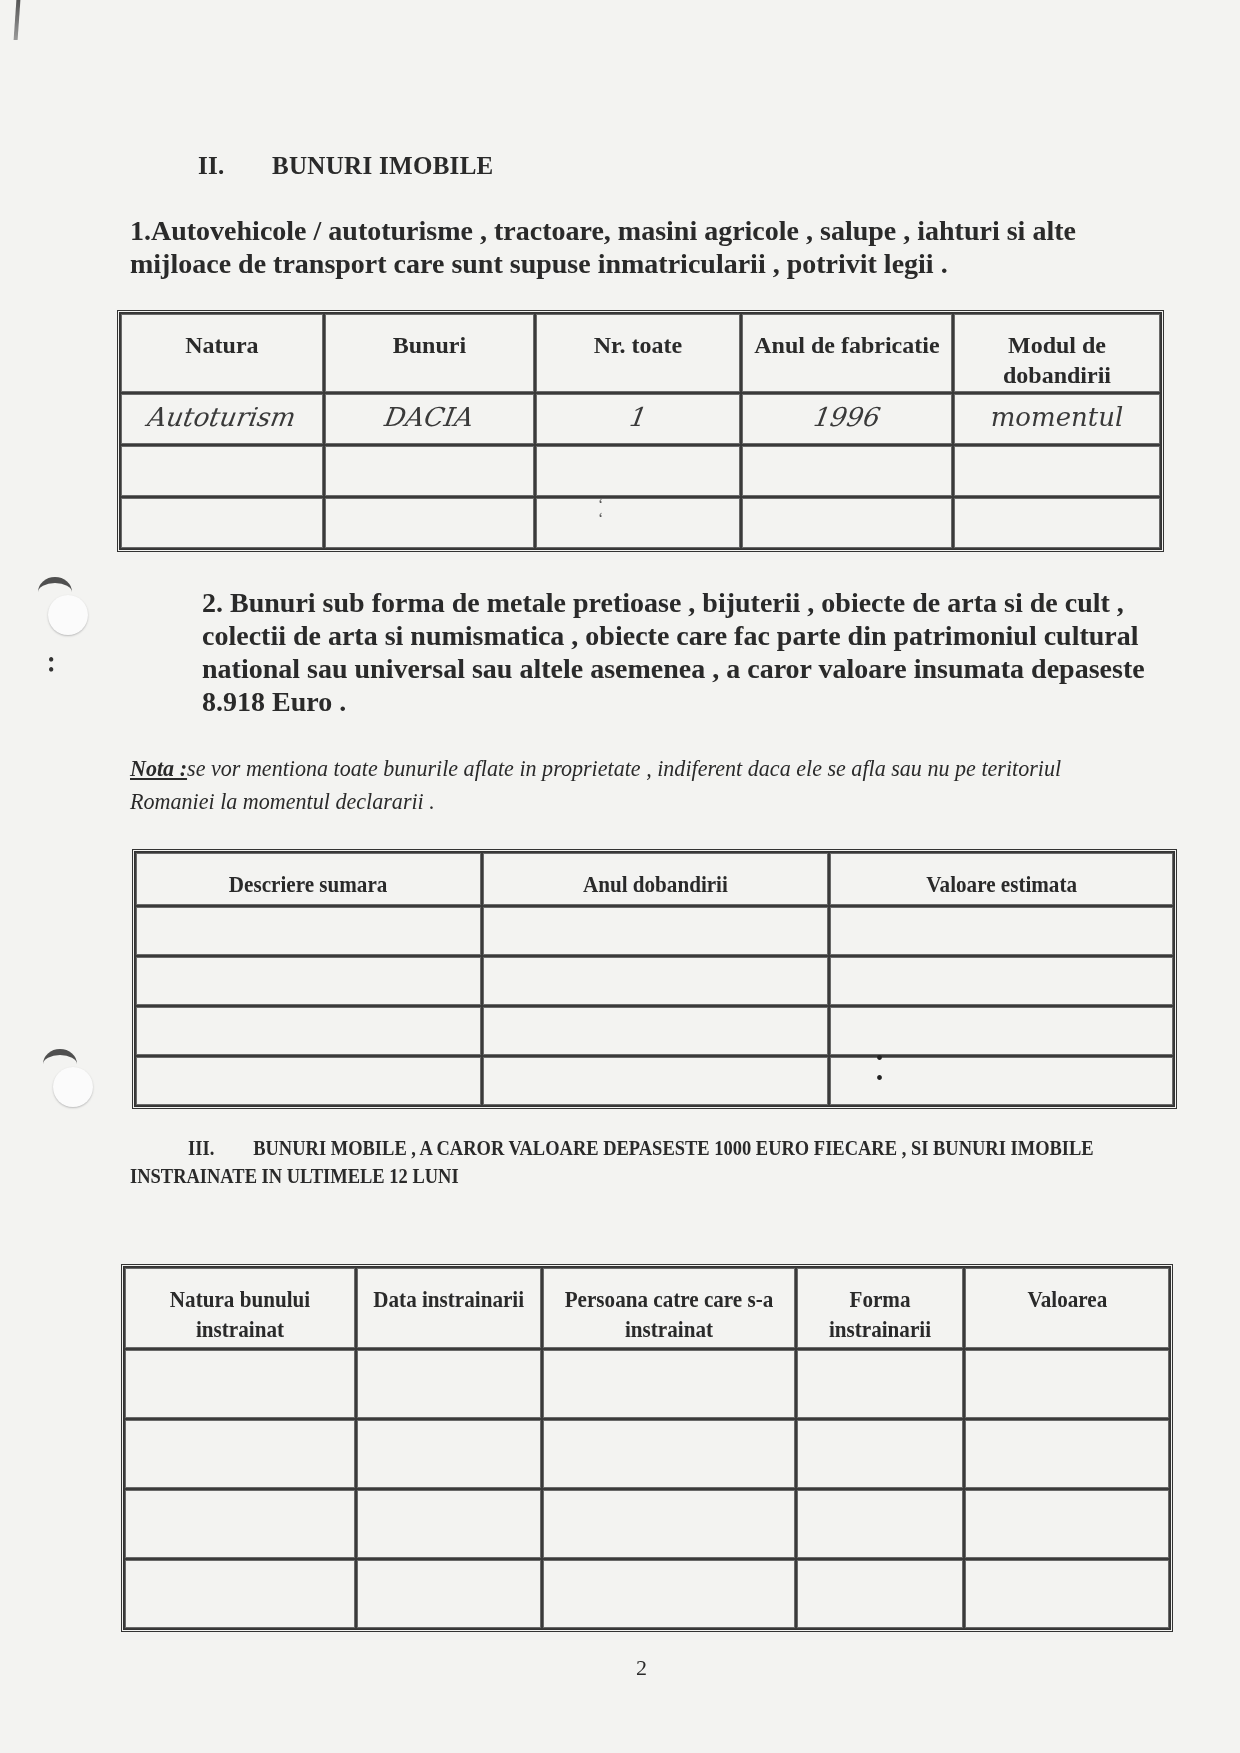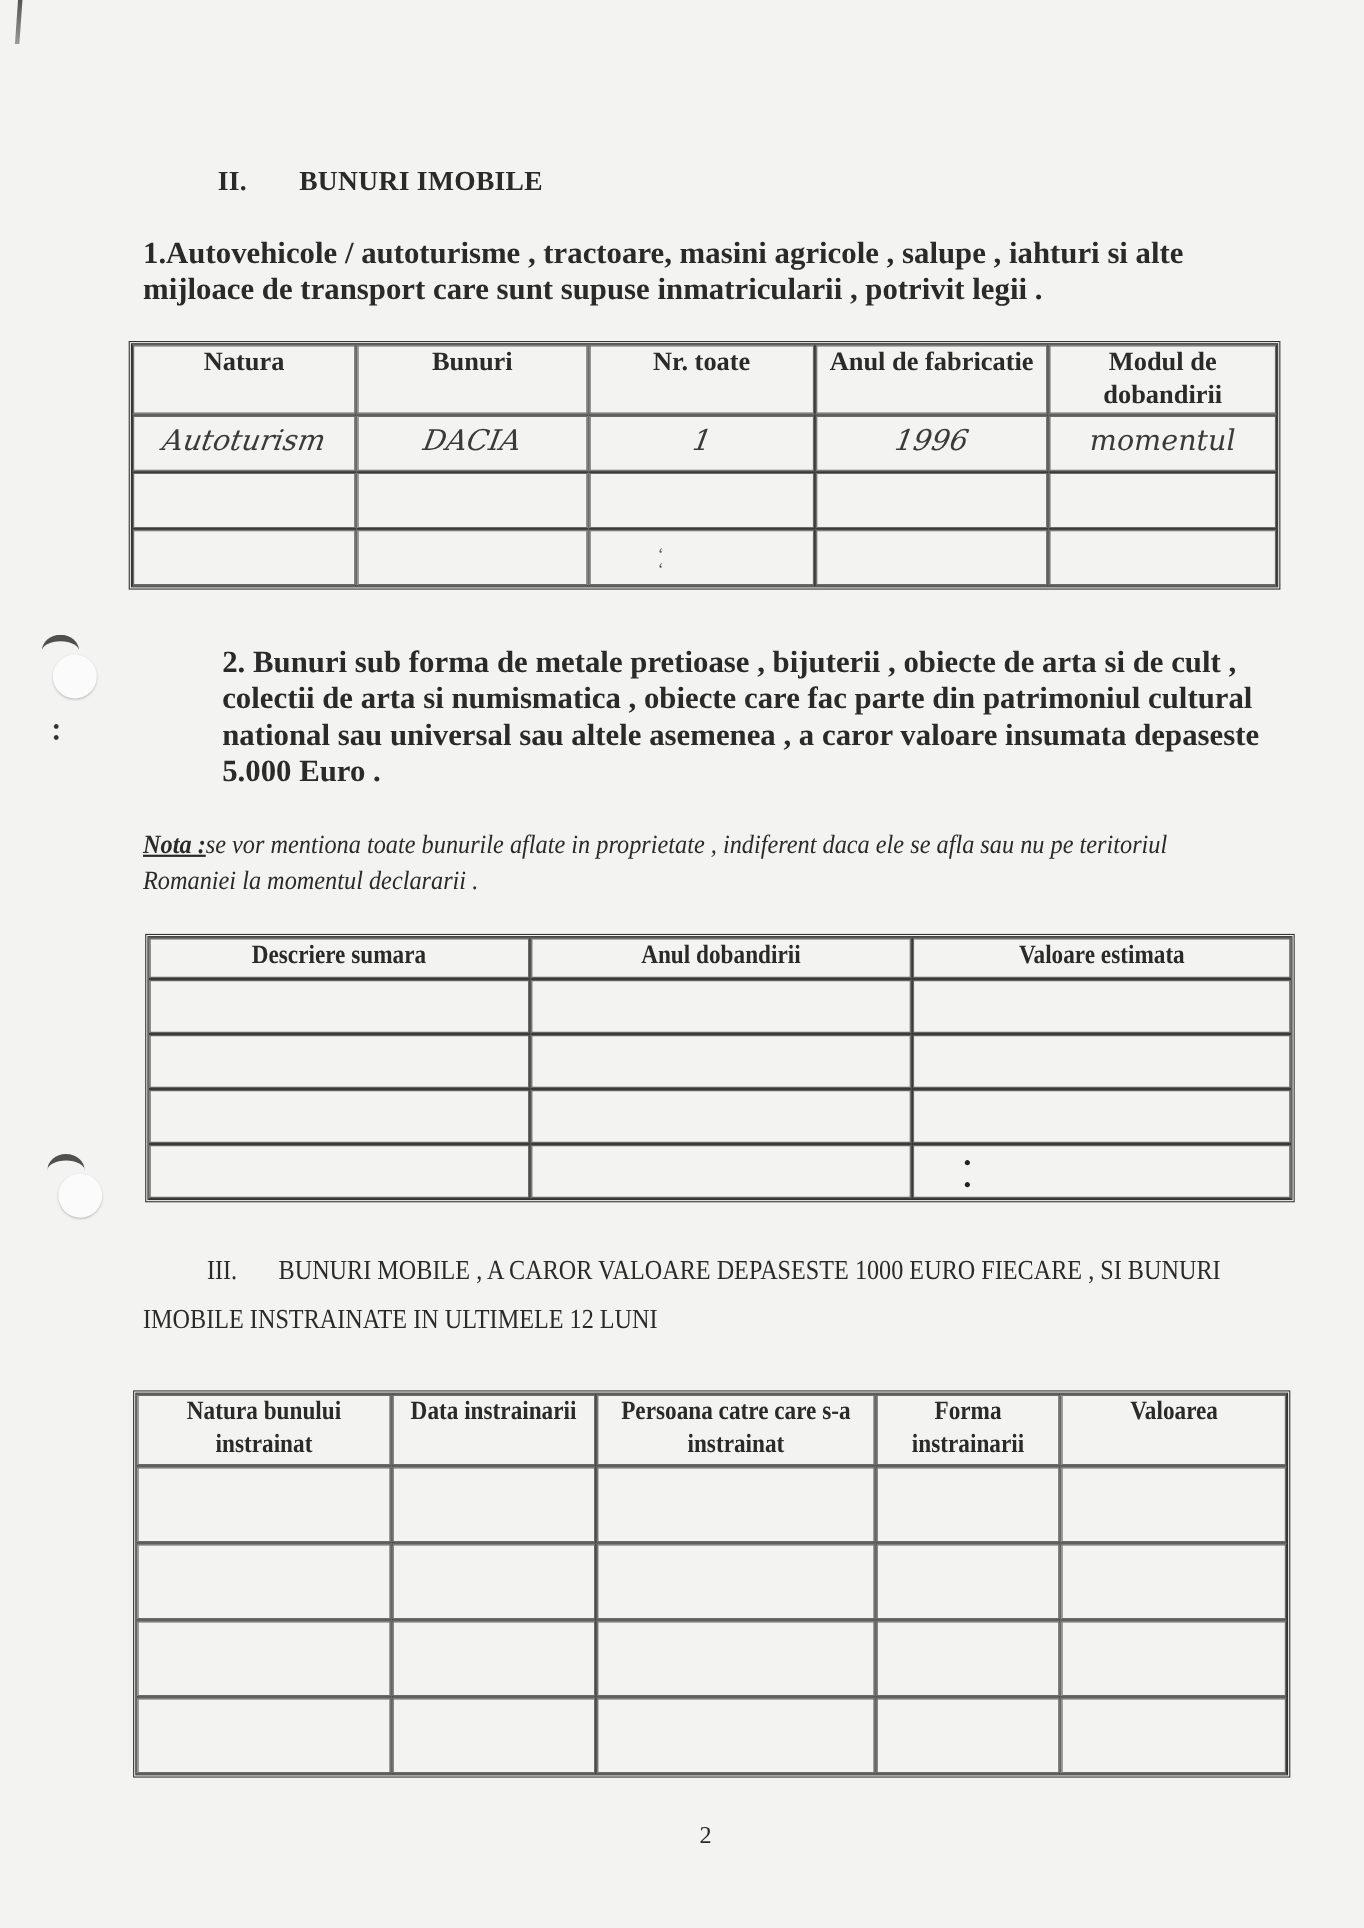--- a/index.html
+++ b/index.html
@@ -36,34 +36,34 @@
     .p1 { left: 130px; top: 214px; width: 1030px; }
     .p2 { left: 202px; top: 586px; width: 960px; }
     .nota {
       position: absolute; left: 130px; top: 752px; width: 1040px;
       font-style: italic; font-size: 24px; line-height: 33px;
       transform: scaleX(0.92); transform-origin: left top;
     }
     .nota .label { font-weight: bold; text-decoration: underline; }
     .h3 {
       position: absolute; left: 130px; top: 1134px; width: 1040px;
-      font-size: 25px; font-weight: normal; line-height: 44px;
+      font-size: 21px; font-weight: bold; line-height: 28px;
     }
     .h3 .num { display: inline-block; width: 74px; margin-left: 66px; }
 
     table.form {
       position: absolute; border-collapse: separate; border-spacing: 0;
       border: 3px double #333; table-layout: fixed;
     }
     table.form td, table.form th {
       border: 1px solid #3a3a3a; box-shadow: inset 0 0 0 1px #6a6a6a;
       padding: 0; text-align: center; vertical-align: top;
       font-size: 24px; font-weight: bold; line-height: 30px;
     }
-    table.form th { padding-top: 0; }
+    table.form th { padding-top: 16px; }
     .t1 { left: 117px; top: 310px; width: 1047px; }
     .t1 th { height: 62px; }
     .t1 td { height: 50px; }
     .t2 { left: 132px; top: 849px; width: 1045px; }
     .t2 th { height: 36px; font-weight: normal; transform: none; }
     .t2 td { height: 48px; }
     .t3 { left: 121px; top: 1264px; width: 1046px; }
     .t3 th { height: 64px; font-weight: normal; margin-top: 30px; }
     .t3 td { height: 68px; }
     .cond { display: inline-block; transform: scaleX(0.88); }
@@ -129,21 +129,21 @@
       <td></td>
       <td></td>
       <td></td>
       <td></td>
       <td></td>
     </tr>
   </tbody>
 </table>
 <div class="mark" style="left:598px; top:498px;">ʻ<br>ʻ</div>
 
-<div class="para-bold p2">2. Bunuri sub forma de metale pretioase , bijuterii , obiecte de arta si de cult , colectii de arta si numismatica , obiecte care fac parte din patrimoniul cultural national sau universal sau altele asemenea , a caror valoare insumata depaseste 5.000 Euro .</div>
+<div class="para-bold p2">2. Bunuri sub forma de metale pretioase , bijuterii , obiecte de arta si de cult , colectii de arta si numismatica , obiecte care fac parte din patrimoniul cultural national sau universal sau altele asemenea , a caror valoare insumata depaseste 8.918 Euro .</div>
 
 <div class="nota">
   <span class="label">Nota :</span><span>se vor mentiona toate bunurile aflate in proprietate , indiferent daca ele se afla sau nu pe teritoriul Romaniei la momentul declararii .</span>
 </div>
 
 <table class="form t2">
   <colgroup>
       <col style="width:347px">
       <col style="width:347px">
       <col style="width:345px">

